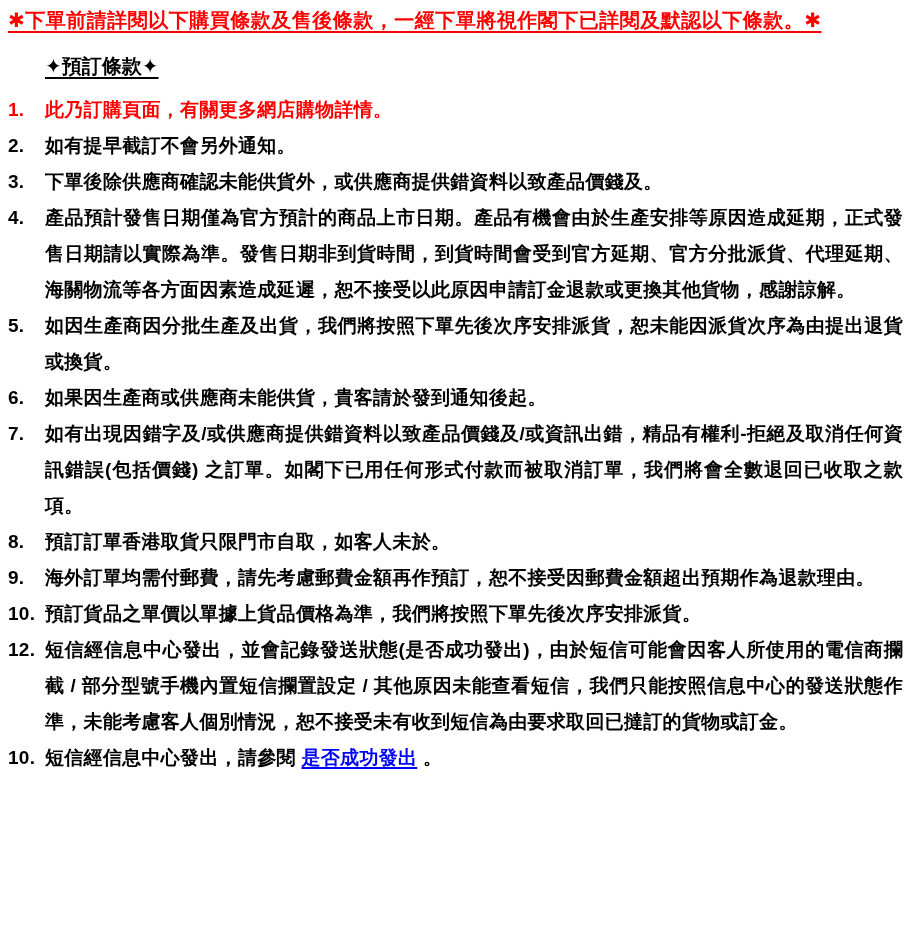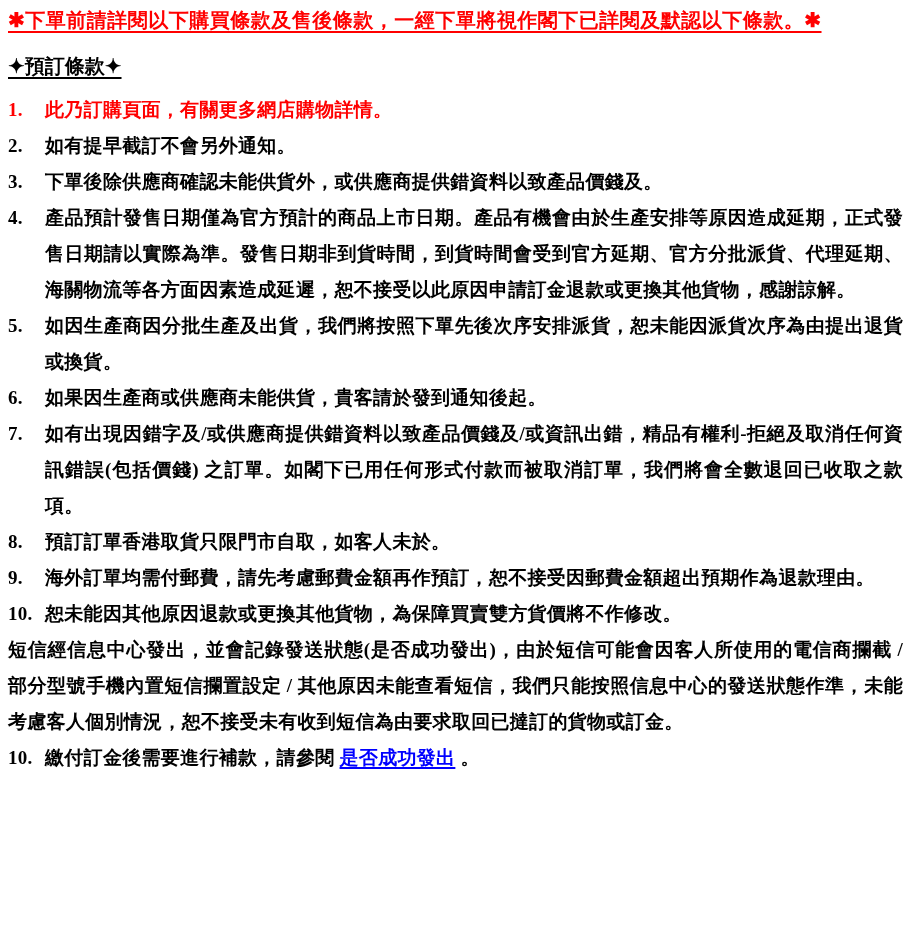--- a/index.html
+++ b/index.html
@@ -7,40 +7,40 @@
   body {
     font-family: "Liberation Sans", "DejaVu Sans", sans-serif;
     font-weight: 700;
     color: #000000;
     width: 913px;
   }
   .page {
     width: 913px;
     min-height: 948px;
     padding: 6px 10px 10px 8px;
-    font-family: Liberation Serif, serif;
   }
   .title {
     color: var(--warning-red, #ff0000);
     font-size: 20px;
     line-height: 28px;
     letter-spacing: 0.5px;
     text-decoration: underline;
     text-decoration-thickness: 2px;
     text-underline-offset: 4px;
     margin-bottom: 18px;
   }
   .heading {
     color: #000000;
     font-size: 20px;
     line-height: 28px;
     text-decoration: underline;
     text-decoration-thickness: 2px;
     text-underline-offset: 4px;
     margin-bottom: 12px;
+    margin-left: 37px;
   }
   .terms { margin: 0; padding: 0; }
   .term {
     display: flex;
     font-size: 19px;
     line-height: 36px;
     letter-spacing: 0.3px;
   }
   .num {
     flex: 0 0 37px;
@@ -103,23 +103,24 @@
       <div class="term">
         <span class="num">8.</span>
         <span class="txt"><span>預訂訂單香港取貨只限門市自取，如客人未於。</span></span>
       </div>
       <div class="term">
         <span class="num">9.</span>
         <span class="txt"><span>海外訂單均需付郵費，請先考慮郵費金額再作預訂，恕不接受因郵費金額超出預期作為退款理由。</span></span>
       </div>
       <div class="term">
         <span class="num">10.</span>
-        <span class="txt"><span>恕未能因其他原因退款或更換其他貨物，為保障買賣雙方貨價將不作修改。</span></span>
+        <span class="txt"><span>預訂貨品之單價以單據上貨品價格為準，我們將按照下單先後次序安排派貨。</span></span>
       </div>
       <div class="term">
+        <span class="num">12.</span>
         <span class="txt"><span>短信經信息中心發出，並會記錄發送狀態(是否成功發出)，由於短信可能會因客人所使用的電信商攔截 / 部分型號手機內置短信攔置設定 / 其他原因未能查看短信，我們只能按照信息中心的發送狀態作準，未能考慮客人個別情況，恕不接受未有收到短信為由要求取回已撻訂的貨物或訂金。</span></span>
       </div>
       <div class="term">
         <span class="num">10.</span>
-        <span class="txt"><span>繳付訂金後需要進行補款，請參閱 </span><a class="seg-link" href="#">是否成功發出</a><span> 。</span></span>
+        <span class="txt"><span>短信經信息中心發出，請參閱 </span><a class="seg-link" href="#">是否成功發出</a><span> 。</span></span>
       </div>
     </div>
 </div>
 
 </body></html>

